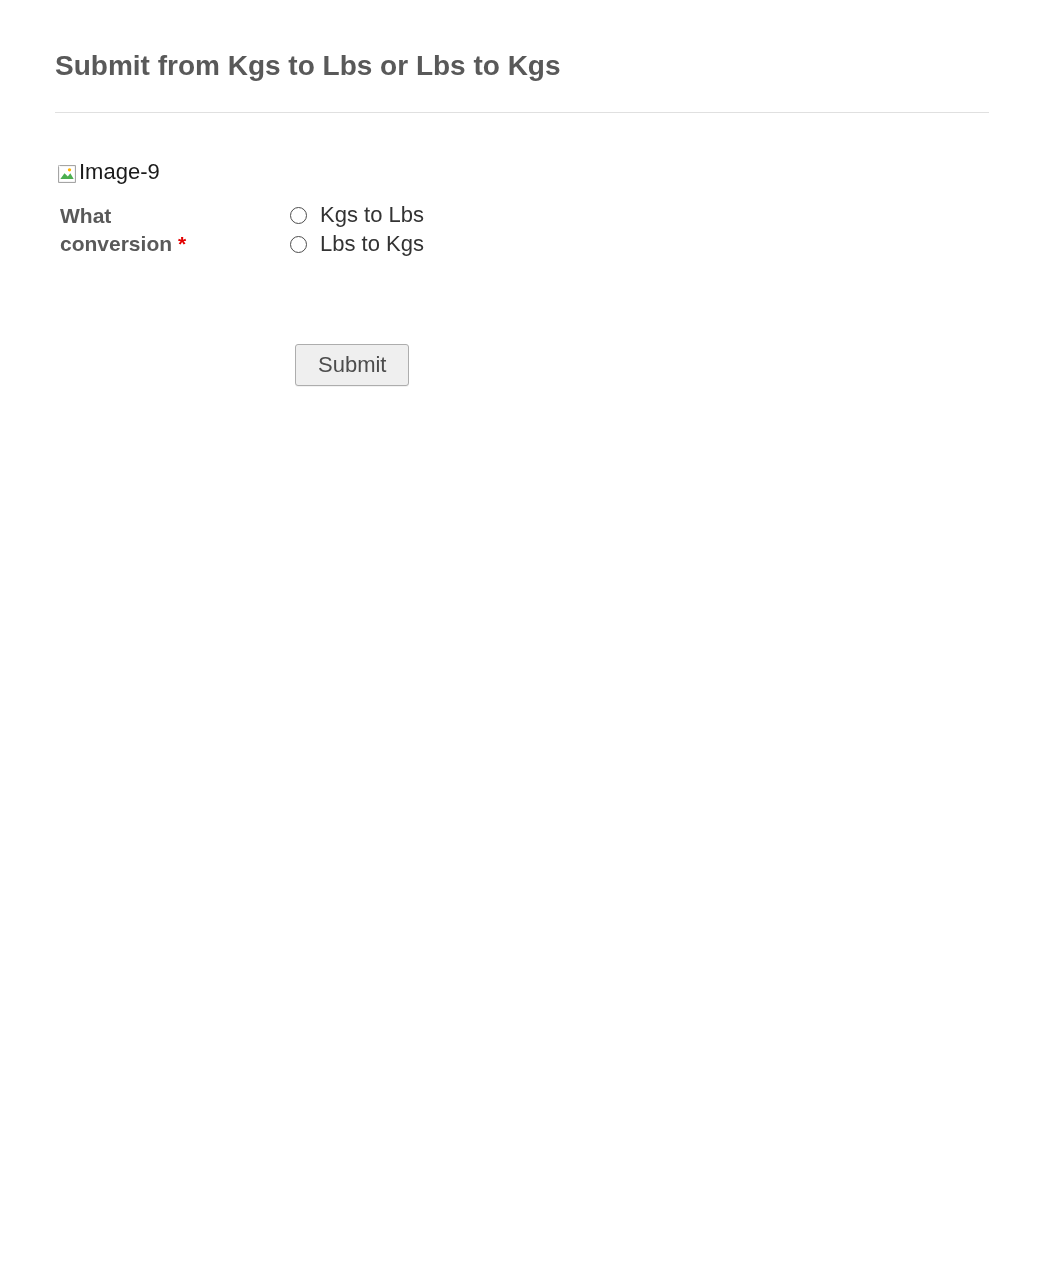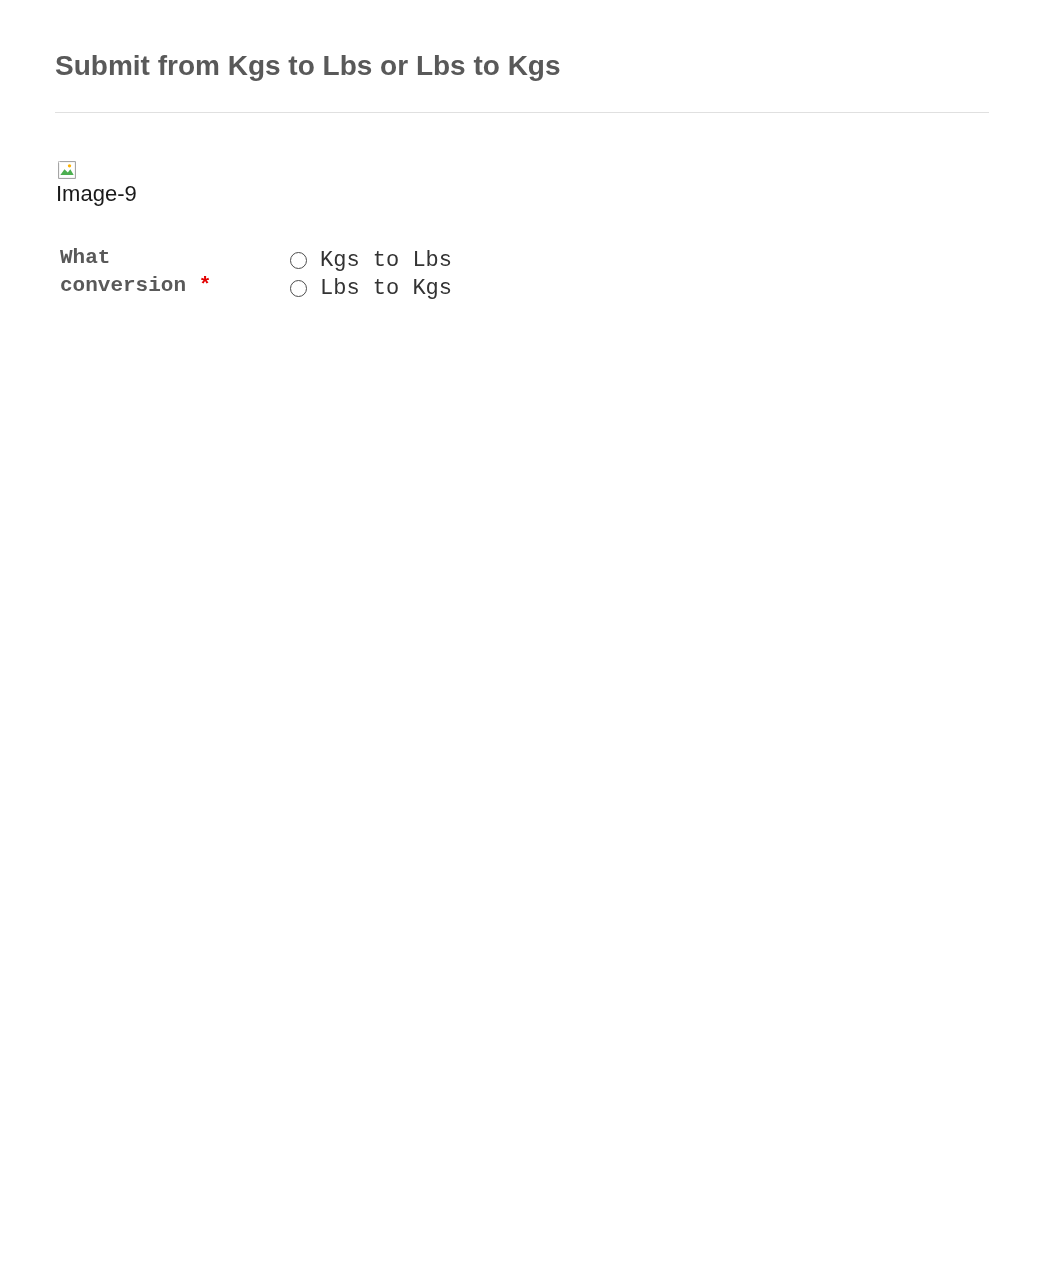--- a/index.html
+++ b/index.html
@@ -23,46 +23,44 @@
       color: #595959;
       margin-bottom: 30px;
     }
     .divider {
       border: none;
       border-top: 1px solid #e0e0e0;
       margin-bottom: 45px;
     }
     .broken-image {
       display: inline-flex;
-      align-items: flex-start;
+      align-items: flex-end;
       border: 1px solid transparent;
       padding: 0;
-      margin-bottom: 35px;
+      margin-bottom: 15px;
       font-size: 22px;
       color: #1a1a1a;
       font-family: Verdana, Geneva, sans-serif;
-      flex-direction: column;
     }
     .broken-image-icon {
       width: 22px;
       height: 22px;
       display: inline-flex;
       align-items: center;
       justify-content: center;
       margin-right: 1px;
     }
     .broken-image-icon svg {
       width: 20px;
       height: 20px;
     }
     .form-row {
       display: flex;
-      align-items: flex-end;
+      align-items: center;
       padding-left: 5px;
-      font-family: Liberation Mono, monospace;
     }
     .form-label {
       width: 230px;
       font-size: 21px;
       font-weight: bold;
       color: #595959;
       line-height: 1.35;
       padding-top: 1px;
     }
     .required-star {
@@ -140,13 +138,16 @@
         <span class="radio-button"></span>
         <span class="radio-label">Kgs to Lbs</span>
       </div>
       <div class="radio-item">
         <span class="radio-button"></span>
         <span class="radio-label">Lbs to Kgs</span>
       </div>
     </div>
   </div>
 
+  <div class="submit-row">
+    <button class="submit-button">Submit</button>
+  </div>
 </div>
 
 </body></html>

